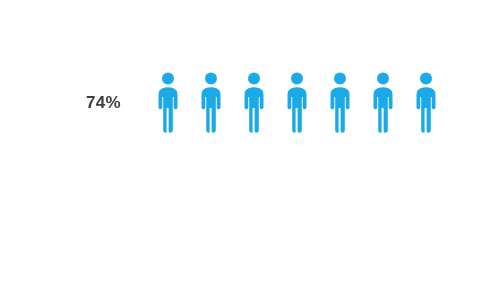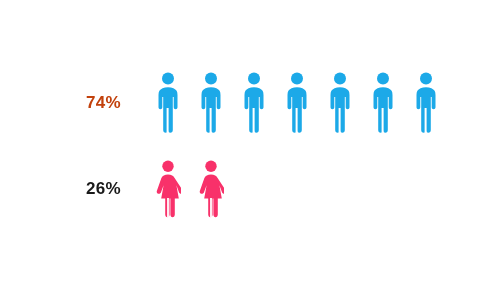--- a/index.html
+++ b/index.html
@@ -85,21 +85,21 @@
     width: 100%;
     height: auto;
   }
 </style>
 </head>
 <body style="background: rgb(255, 255, 255);">
 
 <div id="infographic" style="background: rgb(255, 255, 255);">
 
   <div class="pictogram-row" id="row-male">
-    <div class="row-label" id="label-male" style="color: #c2410c;">74%</div>
+    <div class="row-label" id="label-male" style="color: #404040;">74%</div>
     <div class="figure-track">
 
       <div class="figure">
         <svg viewBox="0 0 26 61" xmlns="http://www.w3.org/2000/svg" aria-hidden="true">
           <circle cx="13" cy="6.5" r="6" fill="#1CA9E8"></circle>
           <path fill="#1CA9E8" d="M13 15.2c-4.2 0-7.4 1.5-8.6 3.6-0.6 1.0-0.9 2.4-0.9 4.2v12.3c0 1.2 0.8 2.0 1.9 2.0 1.1 0 1.9-0.8 1.9-2.0V25.0h0.9v33.0c0 1.7 1.0 2.8 2.4 2.8 1.4 0 2.4-1.1 2.4-2.8V40.4h0.0V58.0c0 1.7 1.0 2.8 2.4 2.8 1.4 0 2.4-1.1 2.4-2.8V25.0h0.9v10.3c0 1.2 0.8 2.0 1.9 2.0 1.1 0 1.9-0.8 1.9-2.0V23.0c0-1.8-0.3-3.2-0.9-4.2-1.2-2.1-4.4-3.6-8.6-3.6z"></path>
           <rect x="11.6" y="36.0" width="2.0" height="24.8" fill="#ffffff"></rect>
         </svg>
       </div>
 
@@ -147,36 +147,14 @@
         <svg viewBox="0 0 26 61" xmlns="http://www.w3.org/2000/svg" aria-hidden="true">
           <circle cx="13" cy="6.5" r="6" fill="#1CA9E8"></circle>
           <path fill="#1CA9E8" d="M13 15.2c-4.2 0-7.4 1.5-8.6 3.6-0.6 1.0-0.9 2.4-0.9 4.2v12.3c0 1.2 0.8 2.0 1.9 2.0 1.1 0 1.9-0.8 1.9-2.0V25.0h0.9v33.0c0 1.7 1.0 2.8 2.4 2.8 1.4 0 2.4-1.1 2.4-2.8V40.4h0.0V58.0c0 1.7 1.0 2.8 2.4 2.8 1.4 0 2.4-1.1 2.4-2.8V25.0h0.9v10.3c0 1.2 0.8 2.0 1.9 2.0 1.1 0 1.9-0.8 1.9-2.0V23.0c0-1.8-0.3-3.2-0.9-4.2-1.2-2.1-4.4-3.6-8.6-3.6z"></path>
           <rect x="11.6" y="36.0" width="2.0" height="24.8" fill="#ffffff"></rect>
         </svg>
       </div>
 
     </div>
   </div>
 
-  <div class="pictogram-row" id="row-female">
-    <div class="row-label" id="label-female" style="color: rgb(26, 26, 26);">26%</div>
-    <div class="figure-track">
-
-      <div class="figure">
-        <svg viewBox="0 0 26 58" xmlns="http://www.w3.org/2000/svg" aria-hidden="true">
-          <circle cx="13" cy="6.2" r="5.7" fill="#F8316A"></circle>
-          <path fill="#F8316A" d="M13 14.4c-3.4 0-5.6 1.3-6.6 3.6L1.9 30.8c-0.5 1.3 0.1 2.5 1.3 2.9 1.2 0.4 2.4-0.2 2.8-1.4l2.6-7.0 -2.4 13.3h4.0v16.0c0 1.6 0.9 2.6 2.2 2.6 1.3 0 2.2-1.0 2.2-2.6V38.6h0.8v16.0c0 1.6 0.9 2.6 2.2 2.6 1.3 0 2.2-1.0 2.2-2.6V38.6h4.0l-2.4-13.3 2.6 7.0c0.4 1.2 1.6 1.8 2.8 1.4 1.2-0.4 1.8-1.6 1.3-2.9L19.6 18.0c-1.0-2.3-3.2-3.6-6.6-3.6z"></path>
-          <rect x="12.1" y="38.0" width="1.8" height="19.6" fill="#ffffff"></rect>
-        </svg>
-      </div>
-
-      <div class="figure">
-        <svg viewBox="0 0 26 58" xmlns="http://www.w3.org/2000/svg" aria-hidden="true">
-          <circle cx="13" cy="6.2" r="5.7" fill="#F8316A"></circle>
-          <path fill="#F8316A" d="M13 14.4c-3.4 0-5.6 1.3-6.6 3.6L1.9 30.8c-0.5 1.3 0.1 2.5 1.3 2.9 1.2 0.4 2.4-0.2 2.8-1.4l2.6-7.0 -2.4 13.3h4.0v16.0c0 1.6 0.9 2.6 2.2 2.6 1.3 0 2.2-1.0 2.2-2.6V38.6h0.8v16.0c0 1.6 0.9 2.6 2.2 2.6 1.3 0 2.2-1.0 2.2-2.6V38.6h4.0l-2.4-13.3 2.6 7.0c0.4 1.2 1.6 1.8 2.8 1.4 1.2-0.4 1.8-1.6 1.3-2.9L19.6 18.0c-1.0-2.3-3.2-3.6-6.6-3.6z"></path>
-          <rect x="12.1" y="38.0" width="1.8" height="19.6" fill="#ffffff"></rect>
-        </svg>
-      </div>
-
-    </div>
-  </div>
 
 </div>
 
 </body></html>

